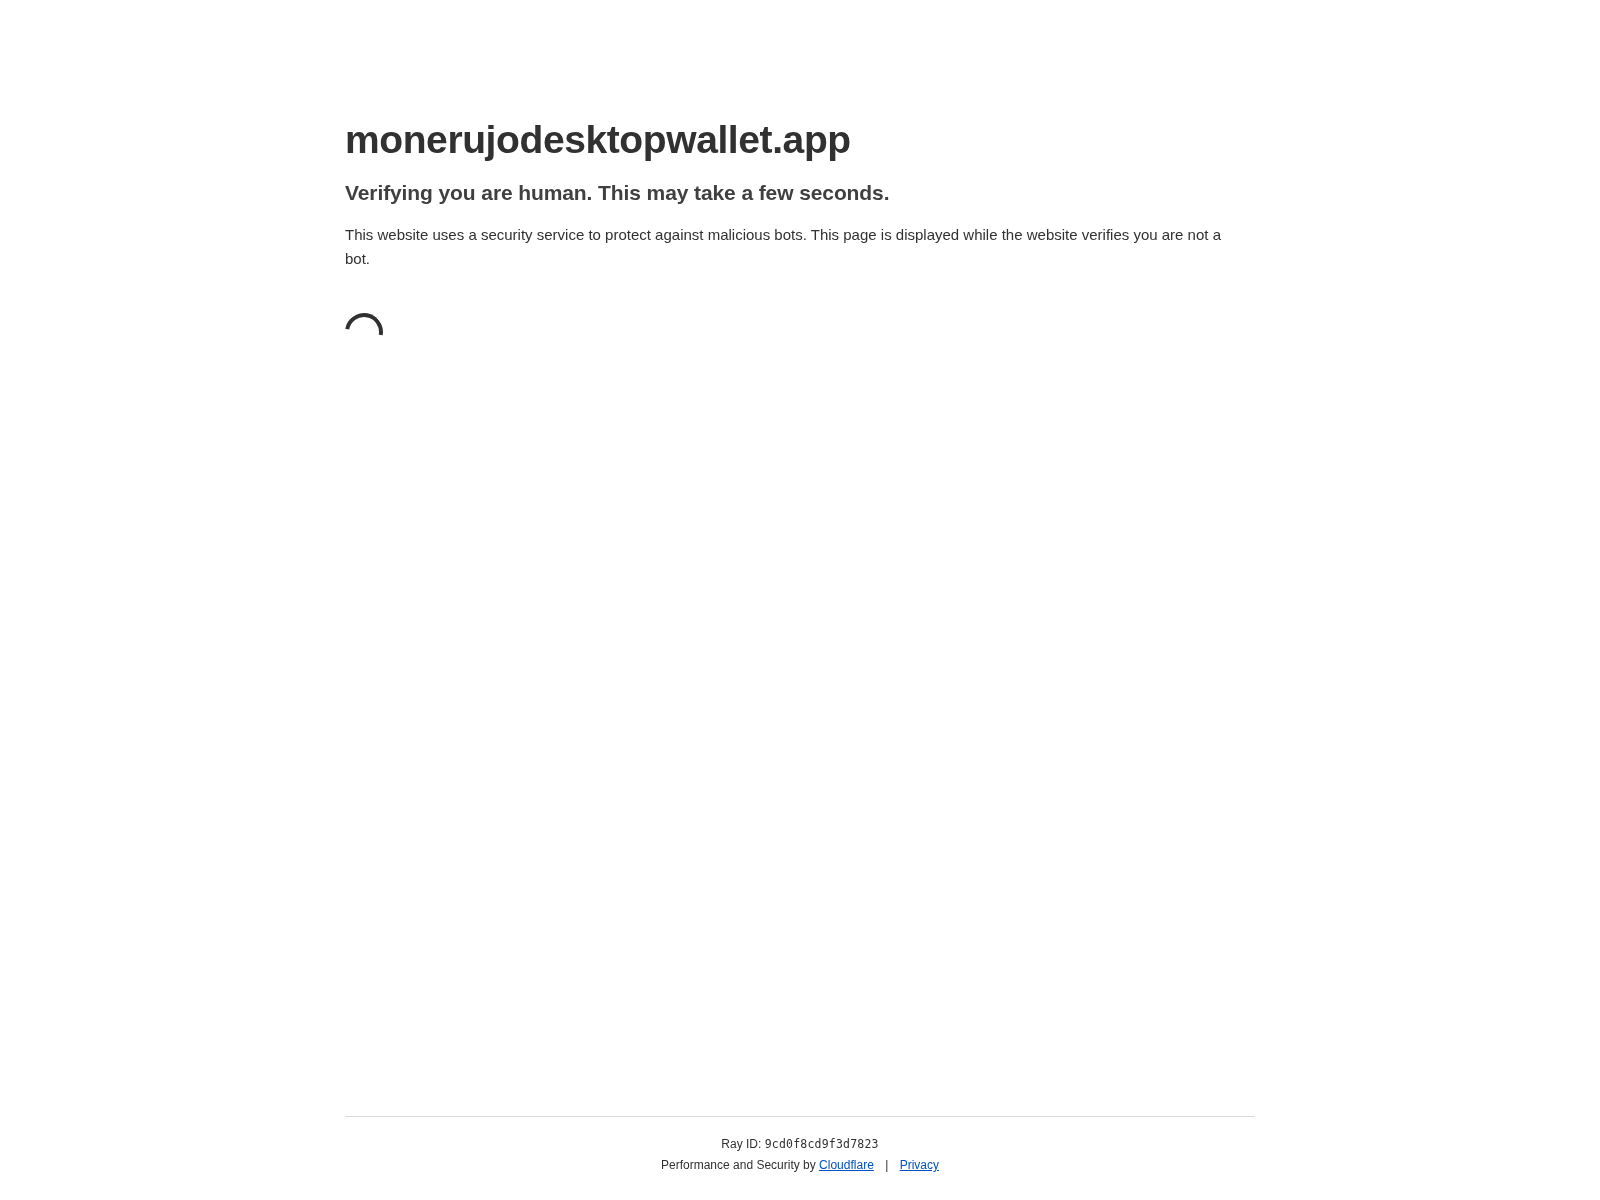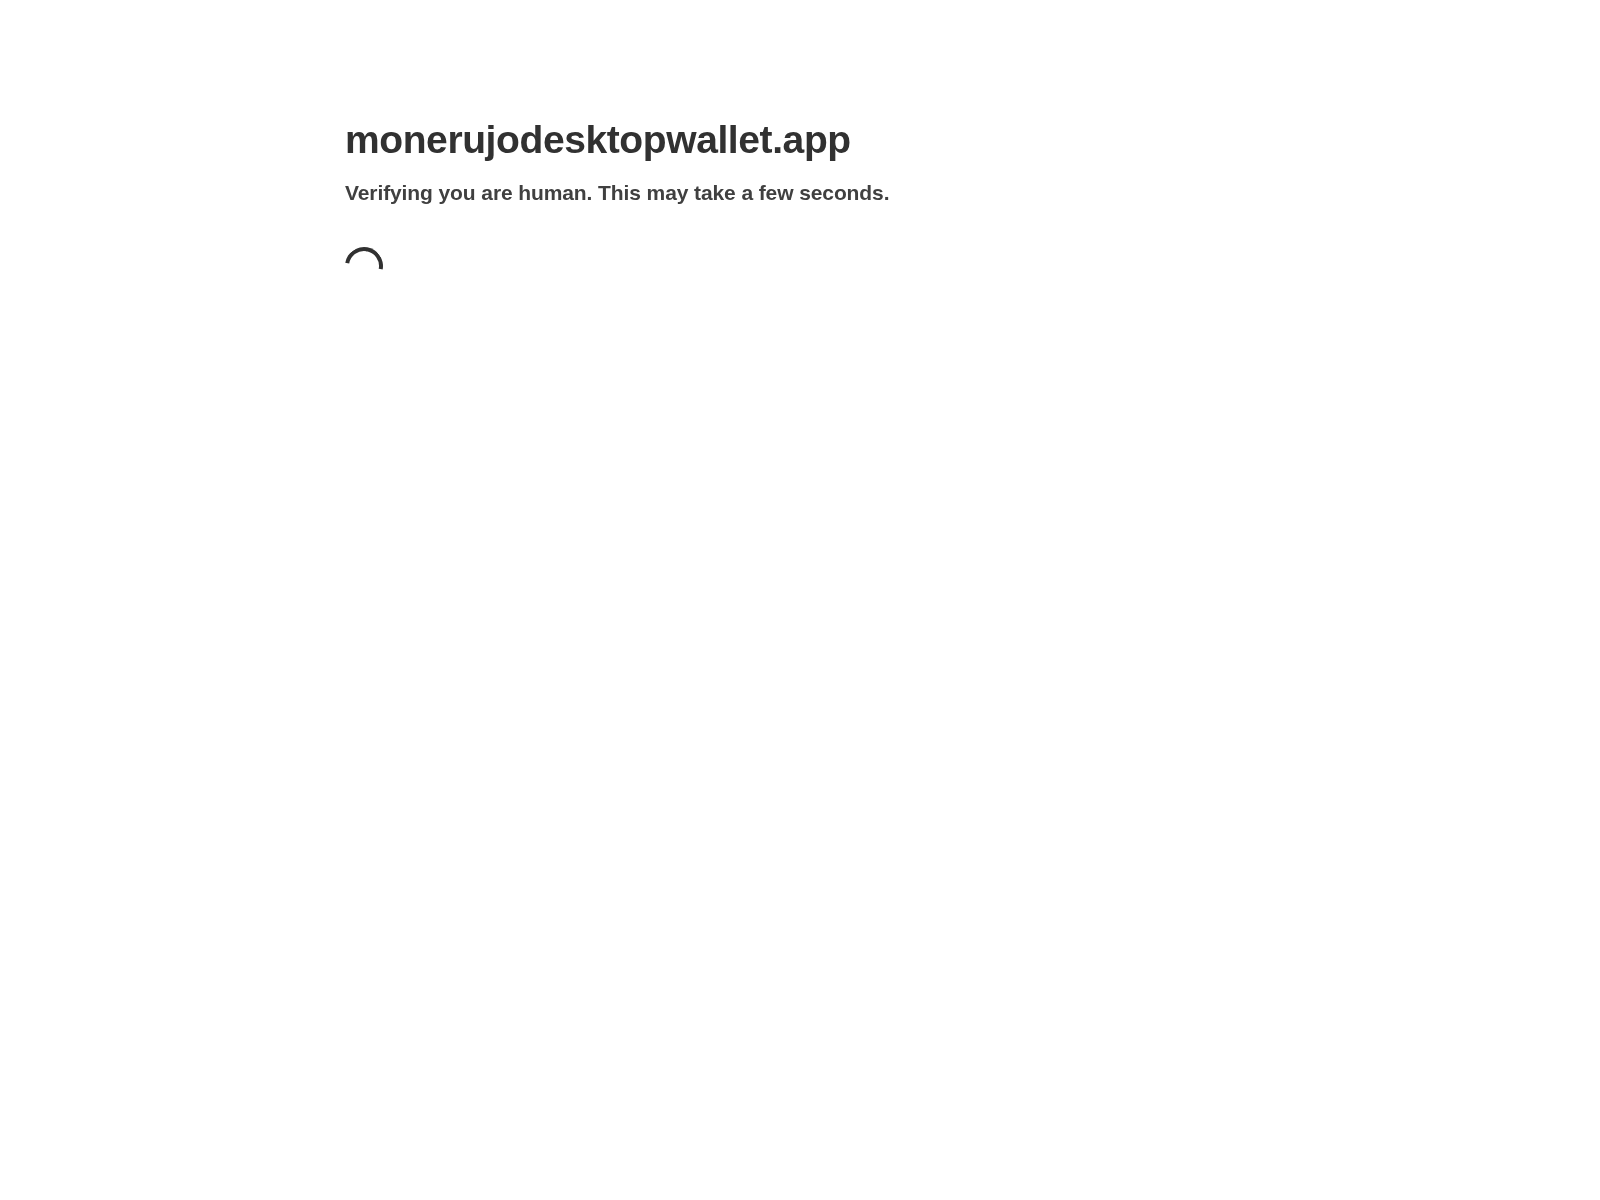--- a/index.html
+++ b/index.html
@@ -121,23 +121,36 @@
 <body>
 
 <div class="page">
 
   <div class="content">
 
     <h1 class="host-title">monerujodesktopwallet.app</h1>
 
     <h2 class="verify-line">Verifying you are human. This may take a few seconds.</h2>
 
+    <p class="explain">This website uses a security service to protect against malicious bots. This page is displayed while the website verifies you are not a bot.</p>
 
     <div class="spinner-wrap">
       <div class="spinner"></div>
     </div>
 
   </div>
 
   <div class="spacer"></div>
 
+  <div class="footer">
+    <div class="ray-id">
+      <span>Ray ID:</span>
+      <span class="ray-code">9cd0f8cd9f3d7823</span>
+    </div>
+    <div class="footer-bottom">
+      <span>Performance and Security by</span>
+      <a href="#">Cloudflare</a>
+      <span class="sep">|</span>
+      <a href="#">Privacy</a>
+    </div>
+  </div>
 
 </div>
 
 </body></html>

